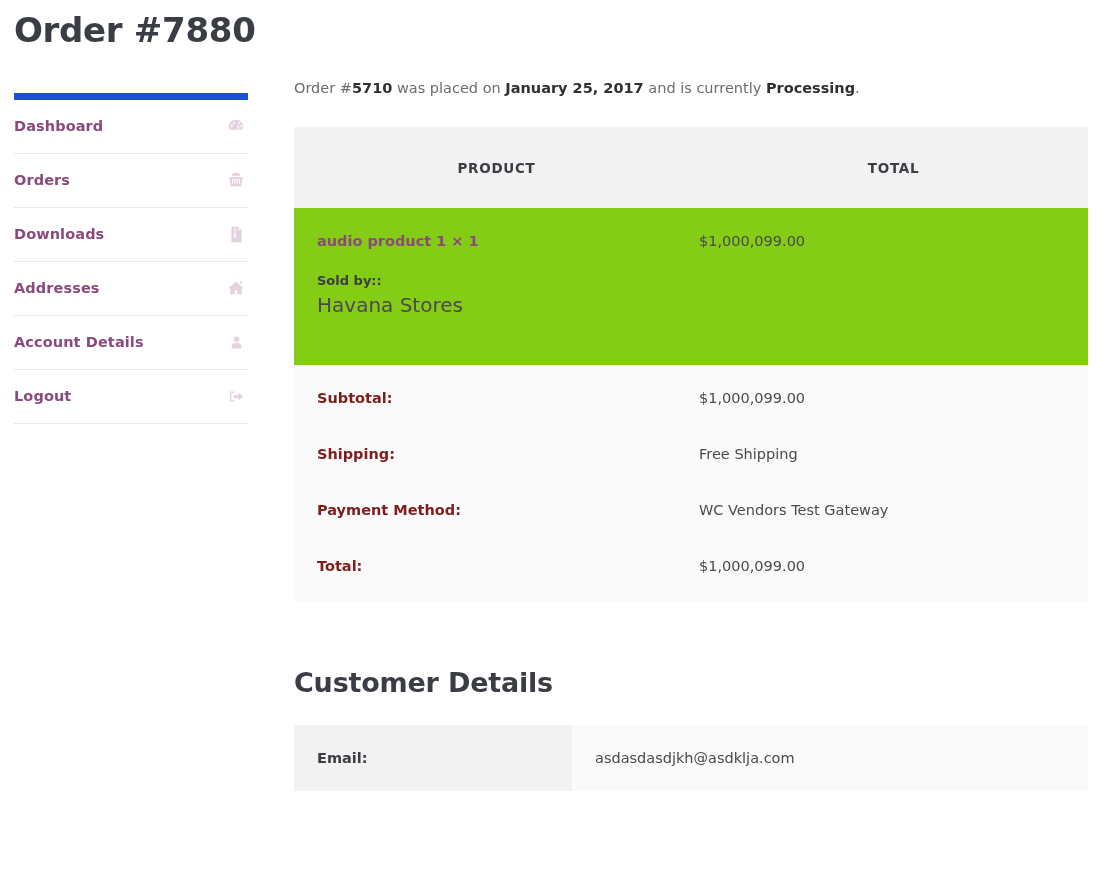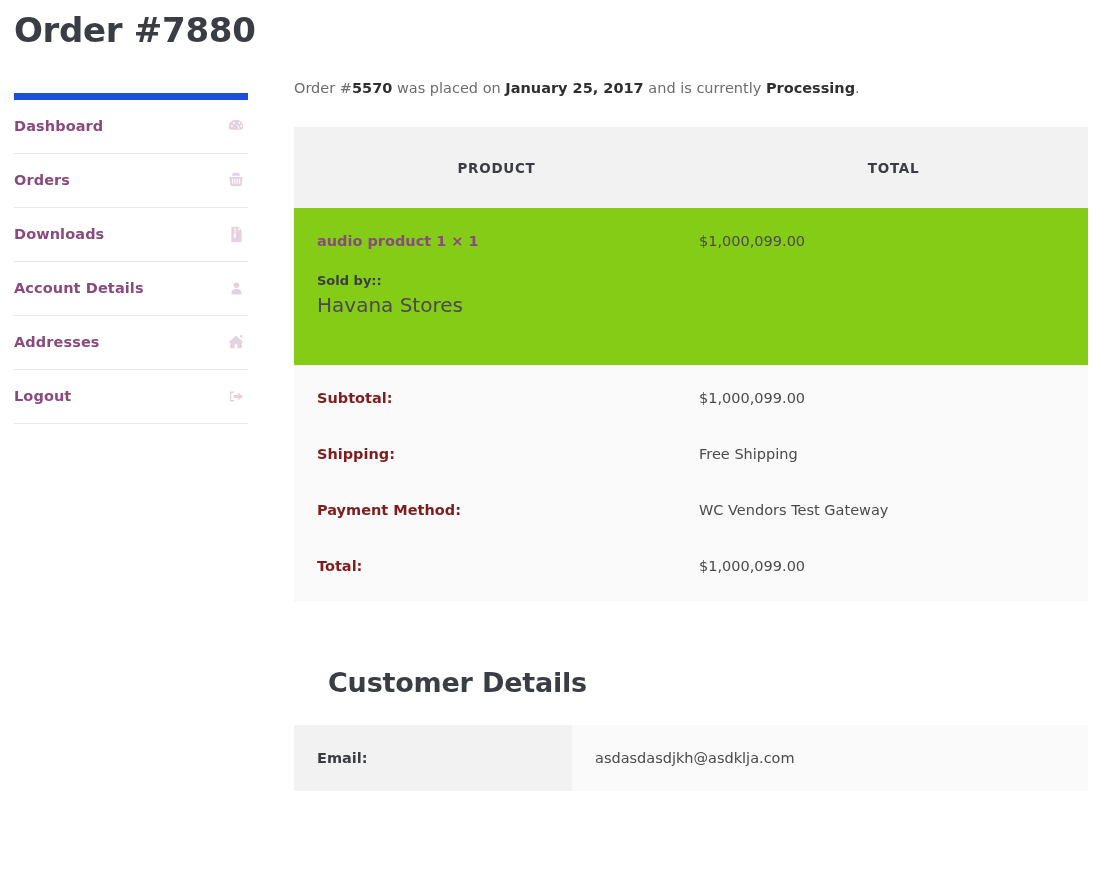--- a/index.html
+++ b/index.html
@@ -79,21 +79,21 @@
   }
   .order-status b { color: #2f2f2f; font-weight: bold; }
 
   .section-title {
     font-size: 27px;
     font-weight: bold;
     color: #3a3d44;
     letter-spacing: -0.2px;
   }
   #order-details-title { margin-top: 72px; }
-  #customer-details-title { margin-top: 65px; margin-left: 34px; }
+  #customer-details-title { margin-top: 65px; }
 
   table.order-table {
     width: 794px;
     border-collapse: collapse;
     margin-top: 27px;
     table-layout: fixed;
   }
   table.order-table th {
     background: #f2f2f2;
     text-align: center;
@@ -215,54 +215,54 @@
         <span class="nav-icon">
           <svg width="17" height="17" viewBox="0 0 20 20">
             <path fill="#e4d2e0" d="M4 1h8l4 4v14H4V1zm8 1.2V5h2.8L12 2.2z"></path>
             <path fill="#ffffff" d="M7.2 2.4h1.3v1.3H7.2zm1.3 1.3h1.3V5H8.5zM7.2 5h1.3v1.3H7.2zm1.3 1.3h1.3v1.3H8.5zM7.2 7.6h1.3v1.3H7.2z"></path>
             <path fill="#ffffff" d="M7 9.4h2.1l.5 2.6a1.6 1.6 0 0 1-1.6 1.9 1.6 1.6 0 0 1-1.5-1.9L7 9.4zm1 1.7a.8.8 0 1 0 0 1.6.8.8 0 0 0 0-1.6z"></path>
           </svg>
         </span>
       </a>
 
       <a class="nav-item">
+        <span class="nav-label">Addresses</span>
+        <span class="nav-icon">
+          <svg width="18" height="18" viewBox="0 0 20 20">
+            <path fill="#e4d2e0" d="M10 3 1.5 10.3h2.1V17h5V12.6h2.8V17h5v-6.7h2.1L10 3zm4.4 1.3V2.6h2.4v3.7l-2.4-2z"></path>
+          </svg>
+        </span>
+      </a>
+
+      <a class="nav-item">
         <span class="nav-label">Account Details</span>
         <span class="nav-icon">
           <svg width="15" height="15" viewBox="0 0 20 20">
             <circle cx="10" cy="5.6" r="3.7" fill="#e4d2e0"></circle>
             <path fill="#e4d2e0" d="M10 10.4c-3.6 0-6.5 2-6.5 4.5V18h13v-3.1c0-2.5-2.9-4.5-6.5-4.5z"></path>
           </svg>
         </span>
       </a>
 
       <a class="nav-item">
-        <span class="nav-label">Addresses</span>
-        <span class="nav-icon">
-          <svg width="18" height="18" viewBox="0 0 20 20">
-            <path fill="#e4d2e0" d="M10 3 1.5 10.3h2.1V17h5V12.6h2.8V17h5v-6.7h2.1L10 3zm4.4 1.3V2.6h2.4v3.7l-2.4-2z"></path>
-          </svg>
-        </span>
-      </a>
-
-      <a class="nav-item">
         <span class="nav-label">Logout</span>
         <span class="nav-icon">
           <svg width="17" height="17" viewBox="0 0 20 20">
             <path fill="#e4d2e0" d="M2.2 4.2h5v1.7H3.9v8.2h3.3v1.7h-5V4.2z"></path>
             <path fill="#e4d2e0" d="M12.1 5.2 17.8 10l-5.7 4.8v-2.9H6.6V8.1h5.5V5.2z"></path>
           </svg>
         </span>
       </a>
 
     </nav>
   </div>
 
   <div class="main">
 
-    <p class="order-status"><span>Order #</span><b>5570</b><span> was placed on </span><b>January 25, 2017</b><span> and is currently </span><b>Processing</b><span>.</span></p>
+    <p class="order-status"><span>Order #</span><b>5710</b><span> was placed on </span><b>January 25, 2017</b><span> and is currently </span><b>Processing</b><span>.</span></p>
 
 
     <table class="order-table">
       <thead>
         <tr>
           <th class="col-product">PRODUCT</th>
           <th>TOTAL</th>
         </tr>
       </thead>
       <tbody>

